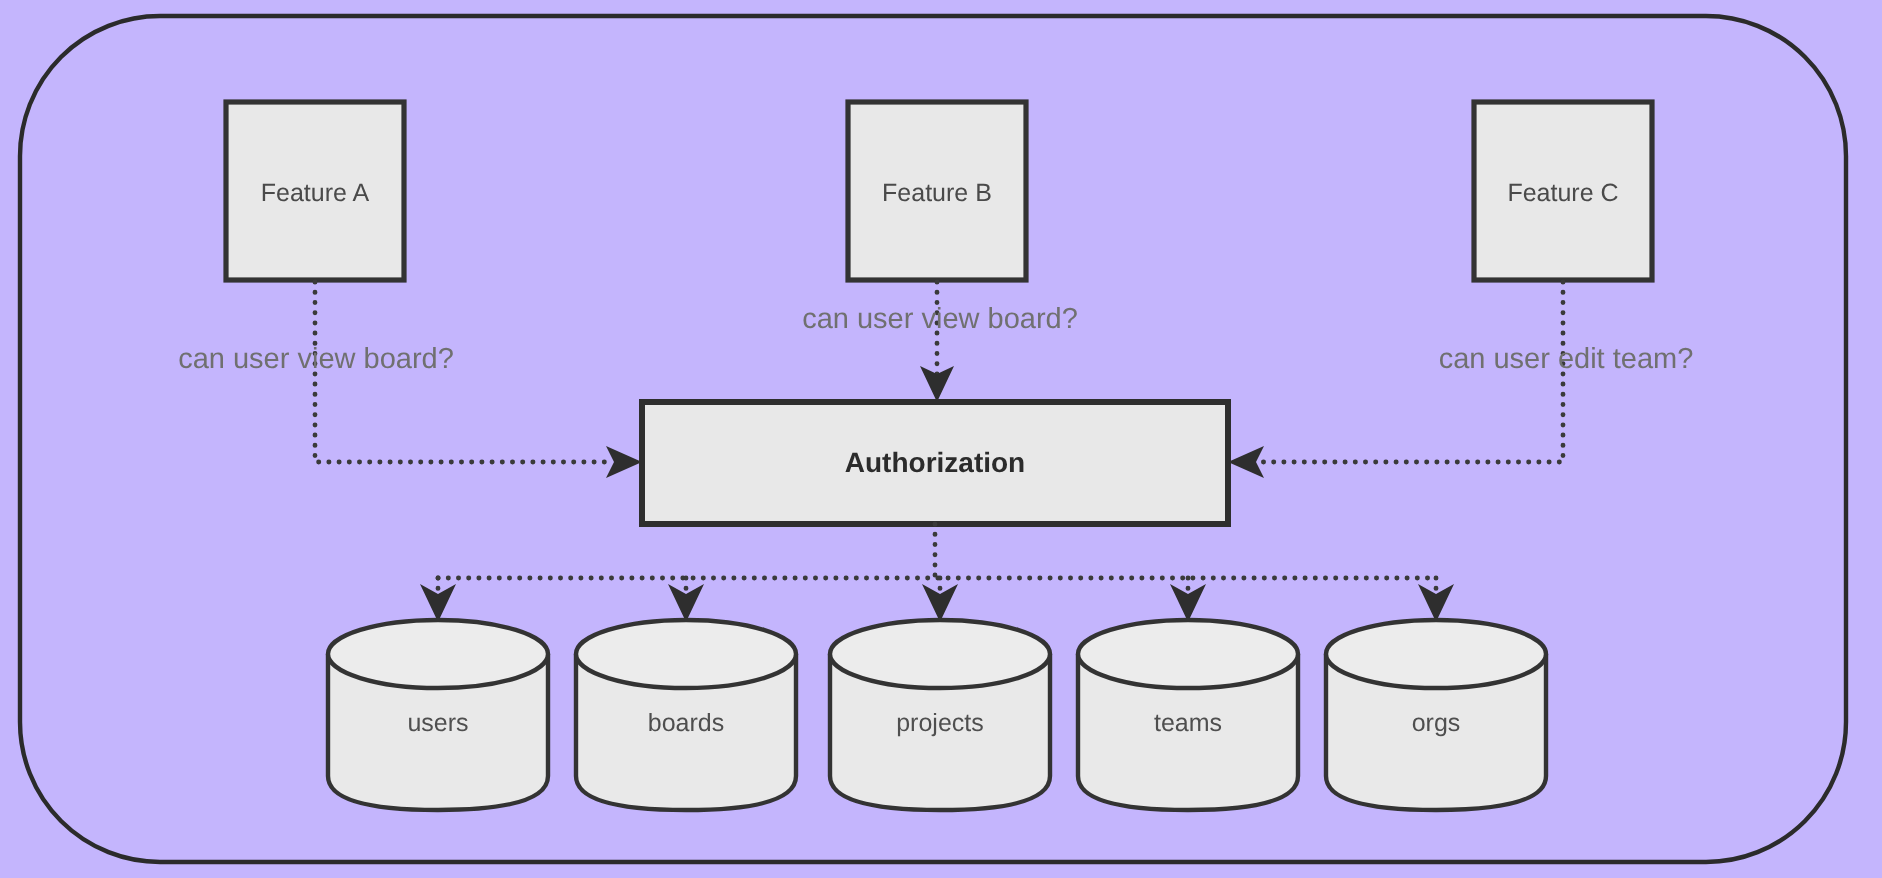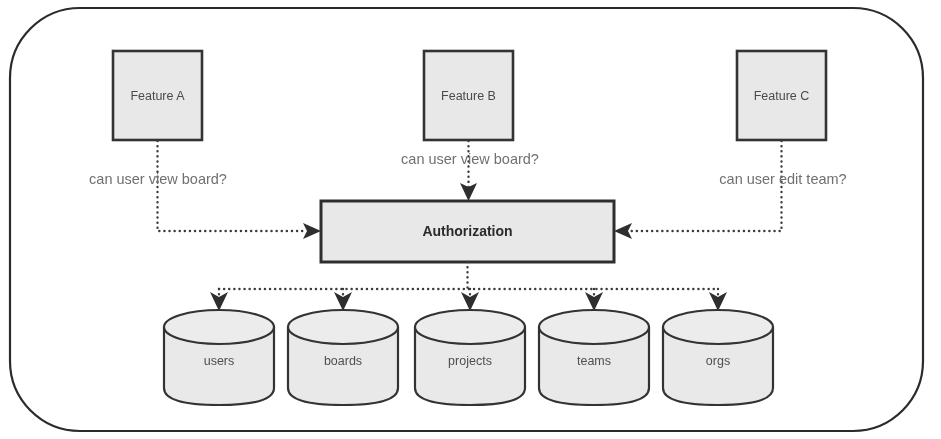--- a/index.html
+++ b/index.html
@@ -10,21 +10,21 @@
   body {
     width: 941px;
     height: 439px;
     overflow: hidden;
     font-family: "Liberation Sans", sans-serif;
   }
   #diagram-root {
     position: relative;
     width: 941px;
     height: 439px;
-    background: #ffffff;
+    background: #c4b5fd;
   }
   svg.diagram {
     display: block;
     width: 941px;
     height: 439px;
   }
   .boundary-shape {
     fill: none;
     stroke: #2b2b2b;
     stroke-width: 2.2;

